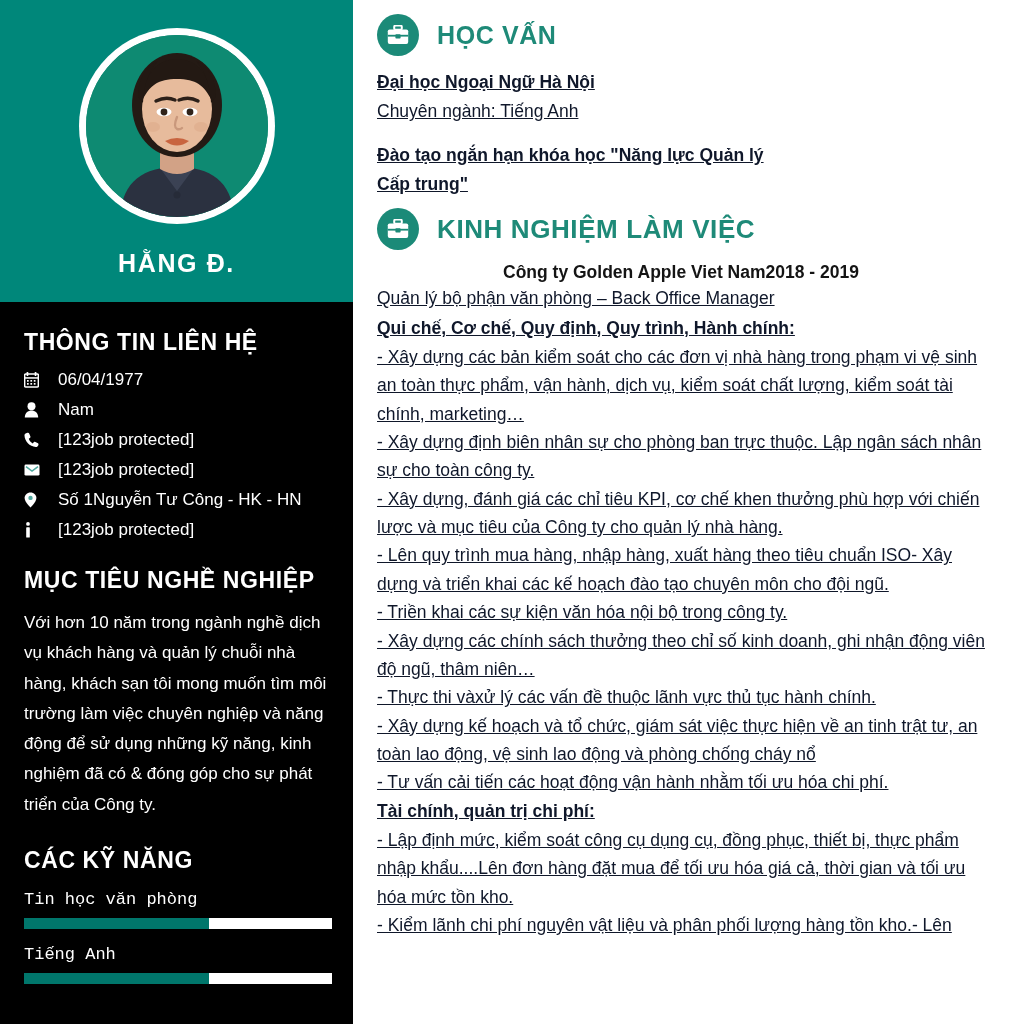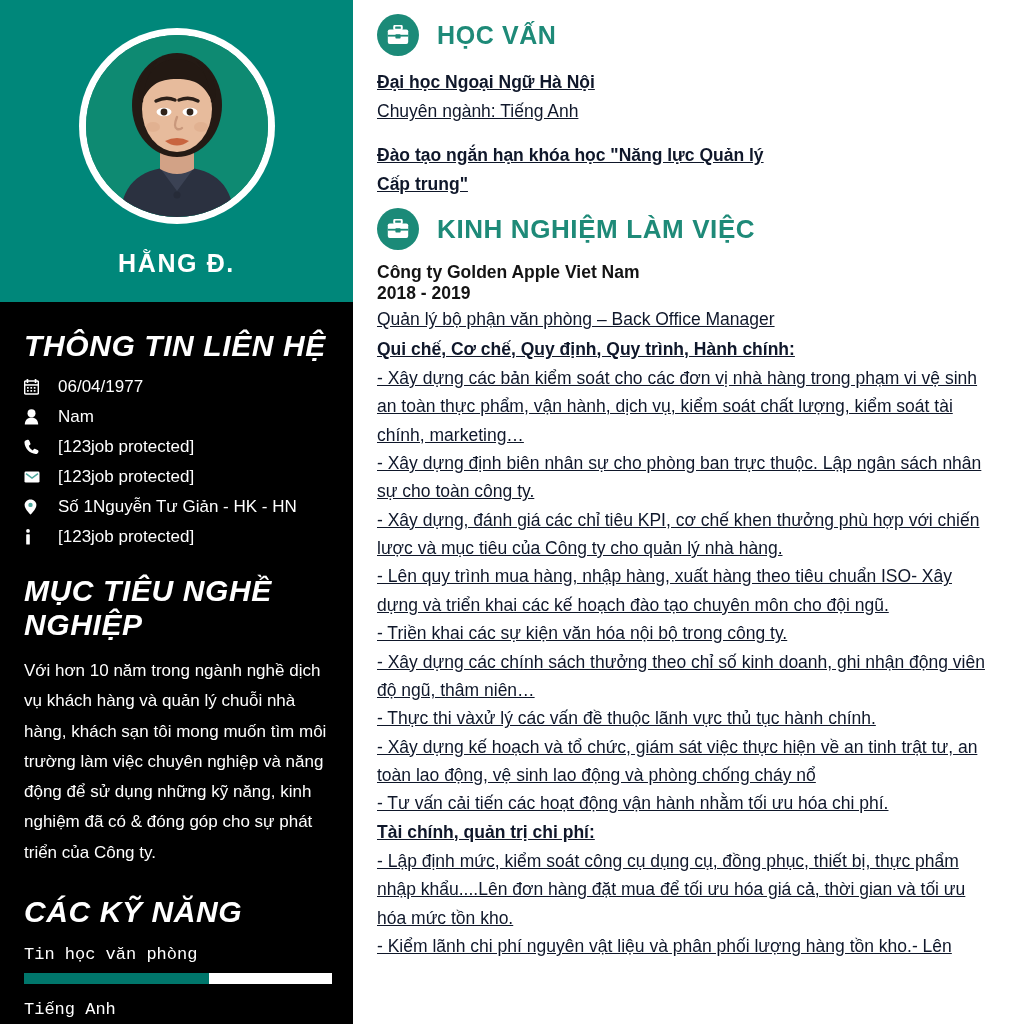--- a/index.html
+++ b/index.html
@@ -65,26 +65,25 @@
     letter-spacing: 1.6px;
     margin-top: 25px;
     margin-bottom: 4px;
   }
 
   .sidebar-body {
     padding: 0 24px 0 24px;
   }
   .side-heading {
     color: #ffffff;
-    font-size: 30px;
+    font-size: 23px;
     font-weight: bold;
     letter-spacing: 0.6px;
     margin-top: 27px;
     margin-bottom: 14px;
-    font-style: italic;
   }
   .contact-list { margin: 0; padding: 0; list-style: none; }
   .contact-item {
     display: flex;
     align-items: center;
     margin-bottom: 10px;
     color: #ffffff;
     font-size: 17px;
   }
   .contact-icon {
@@ -164,21 +163,20 @@
     text-decoration: underline;
   }
   .line.b { font-weight: bold; }
   .spacer-sm { height: 14px; }
 
   .job-head {
     display: flex;
     justify-content: center;
     align-items: baseline;
     margin-bottom: 1px;
-    flex-direction: column;
   }
   .job-company {
     font-size: 17.5px;
     font-weight: bold;
     color: #141414;
   }
   .job-date {
     font-size: 17.5px;
     font-weight: bold;
     color: #141414;
@@ -282,21 +280,21 @@
           </span>
           <span class="contact-text">[123job protected]</span>
         </li>
         <li class="contact-item">
           <span class="contact-icon">
             <svg width="13" height="16" viewBox="0 0 13 16" fill="#fff">
                 <path d="M6.5 0.4 C3 0.4 0.6 2.9 0.6 6.1 C0.6 10 6.5 15.6 6.5 15.6 C6.5 15.6 12.4 10 12.4 6.1 C12.4 2.9 10 0.4 6.5 0.4 Z"></path>
                 <circle cx="6.5" cy="5.9" r="2.2" fill="#4FA89E"></circle>
               </svg>
           </span>
-          <span class="contact-text">Số 1Nguyễn Tư Giản - HK - HN</span>
+          <span class="contact-text">Số 1Nguyễn Tư Công - HK - HN</span>
         </li>
         <li class="contact-item">
           <span class="contact-icon">
             <svg width="8" height="16" viewBox="0 0 8 16" fill="#fff">
                 <circle cx="4" cy="1.9" r="1.9"></circle>
                 <rect x="2.2" y="5.3" width="3.6" height="10.2" rx="0.6"></rect>
               </svg>
           </span>
           <span class="contact-text">[123job protected]</span>
         </li>

